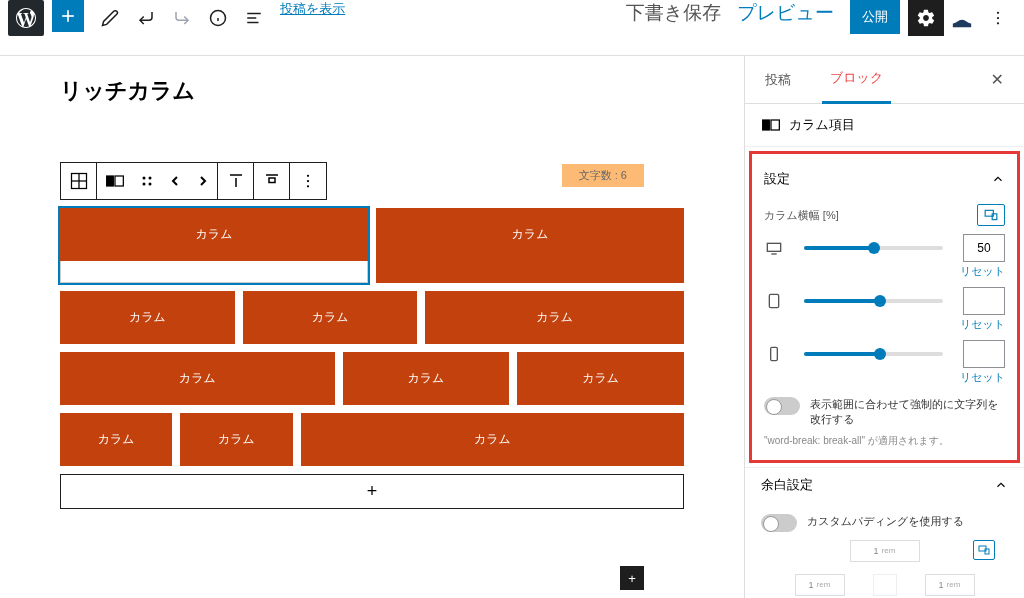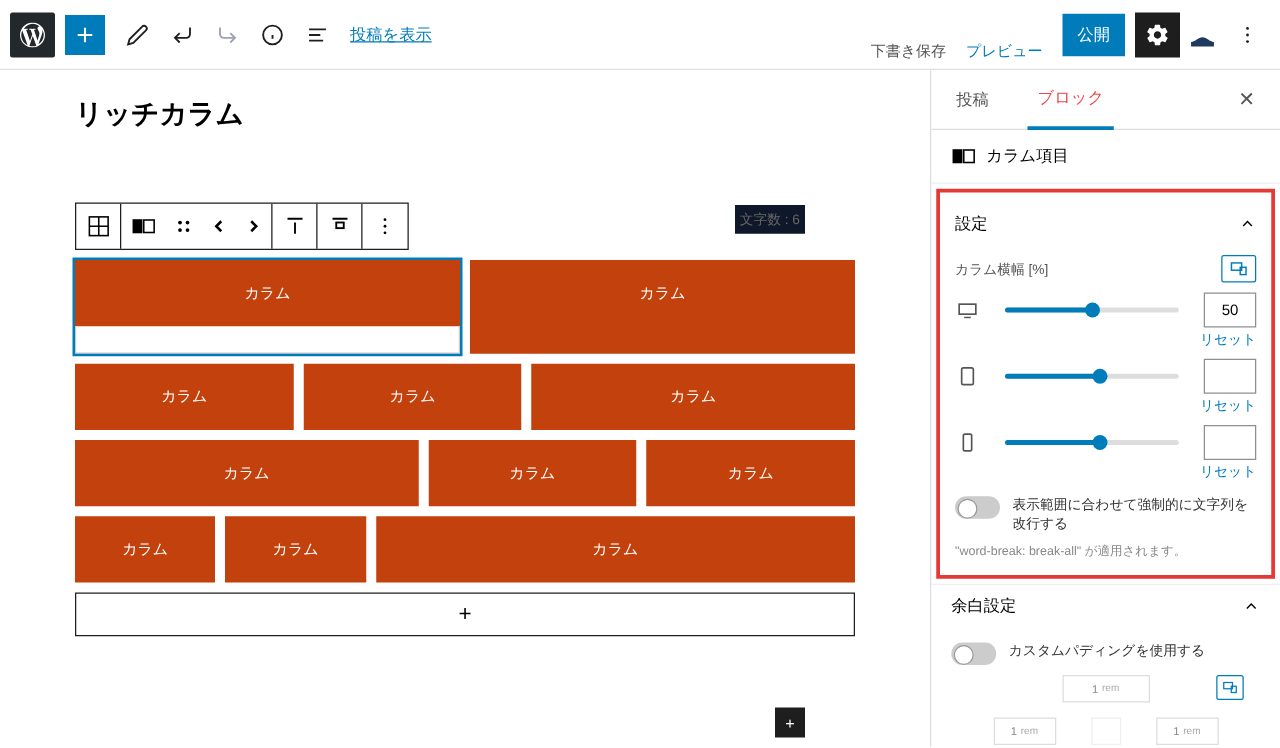--- a/index.html
+++ b/index.html
@@ -1,37 +1,37 @@
 <!DOCTYPE html>
 <html><head>
   <meta charset="utf-8">
   <style>
     * { margin: 0; padding: 0; box-sizing: border-box; }
     body { font-family: -apple-system, BlinkMacSystemFont, "Segoe UI", sans-serif; font-size: 13px; background: #fff; width: 1024px; height: 598px; overflow: hidden; }
     
     
-    .top-toolbar { height: 56px; border-bottom: 1px solid #e0e0e0; display: flex; align-items: center; padding: 0 8px; }
+    .top-toolbar { height: 56px; border-bottom: 1px solid #e0e0e0; display: flex; align-items: flex-start; padding: 0 8px; }
     .wp-logo { width: 36px; height: 36px; background: #23282d; border-radius: 2px; display: flex; align-items: center; justify-content: center; color: #fff; margin-right: 8px; }
     .wp-logo svg { width: 20px; height: 20px; }
     .tb-add { width: 32px; height: 32px; background: #007cba; color: #fff; display: flex; align-items: center; justify-content: center; cursor: pointer; margin-right: 8px; }
     .tb-btn { width: 36px; height: 36px; display: flex; align-items: center; justify-content: center; cursor: pointer; color: #1e1e1e; }
     .tb-btn.off { color: #9ca3af; }
     .tb-link { color: #007cba; text-decoration: underline; margin-left: 8px; cursor: pointer; font-size: 13px; }
     .tb-spacer { flex: 1; }
-    .tb-text { color: #555; margin-right: 16px; cursor: pointer; font-size: 12px; margin-top: 28px; }
+    .tb-text { color: #555; margin-right: 16px; cursor: pointer; font-size: 19px; }
     .tb-text.blue { color: #007cba; }
     .tb-publish { background: #007cba; color: #fff; padding: 8px 12px; cursor: pointer; margin-right: 8px; font-size: 13px; }
     .tb-gear { background: #1e1e1e; color: #fff; width: 36px; height: 36px; display: flex; align-items: center; justify-content: center; cursor: pointer; }
     .tb-brand { width: 36px; height: 36px; display: flex; align-items: center; justify-content: center; }
     
     
     .main { display: flex; height: calc(598px - 56px); }
     .editor { flex: 1; padding: 20px 60px; overflow-y: auto; position: relative; }
     .page-title { font-size: 22px; font-weight: bold; margin-bottom: 8px; }
-    .charcount { position: absolute; right: 100px; top: 108px; background: #0f172a; padding: 4px 4px; font-size: 11px; color: #666; }
+    .charcount { position: absolute; right: 100px; top: 108px; background: #fdba74; padding: 4px 17px; font-size: 11px; color: #666; }
     
     
     .block-toolbar { display: flex; border: 1px solid #1e1e1e; margin-top: 56px; margin-bottom: 8px; width: fit-content; }
     .bt-btn { width: 36px; height: 36px; display: flex; align-items: center; justify-content: center; border-right: 1px solid #1e1e1e; cursor: pointer; }
     .bt-btn:last-child { border-right: none; }
     .bt-group { display: flex; border-right: 1px solid #1e1e1e; }
     .bt-group .bt-btn { border-right: none; width: 28px; }
     .bt-group .bt-btn.wide { width: 36px; }
     
     

